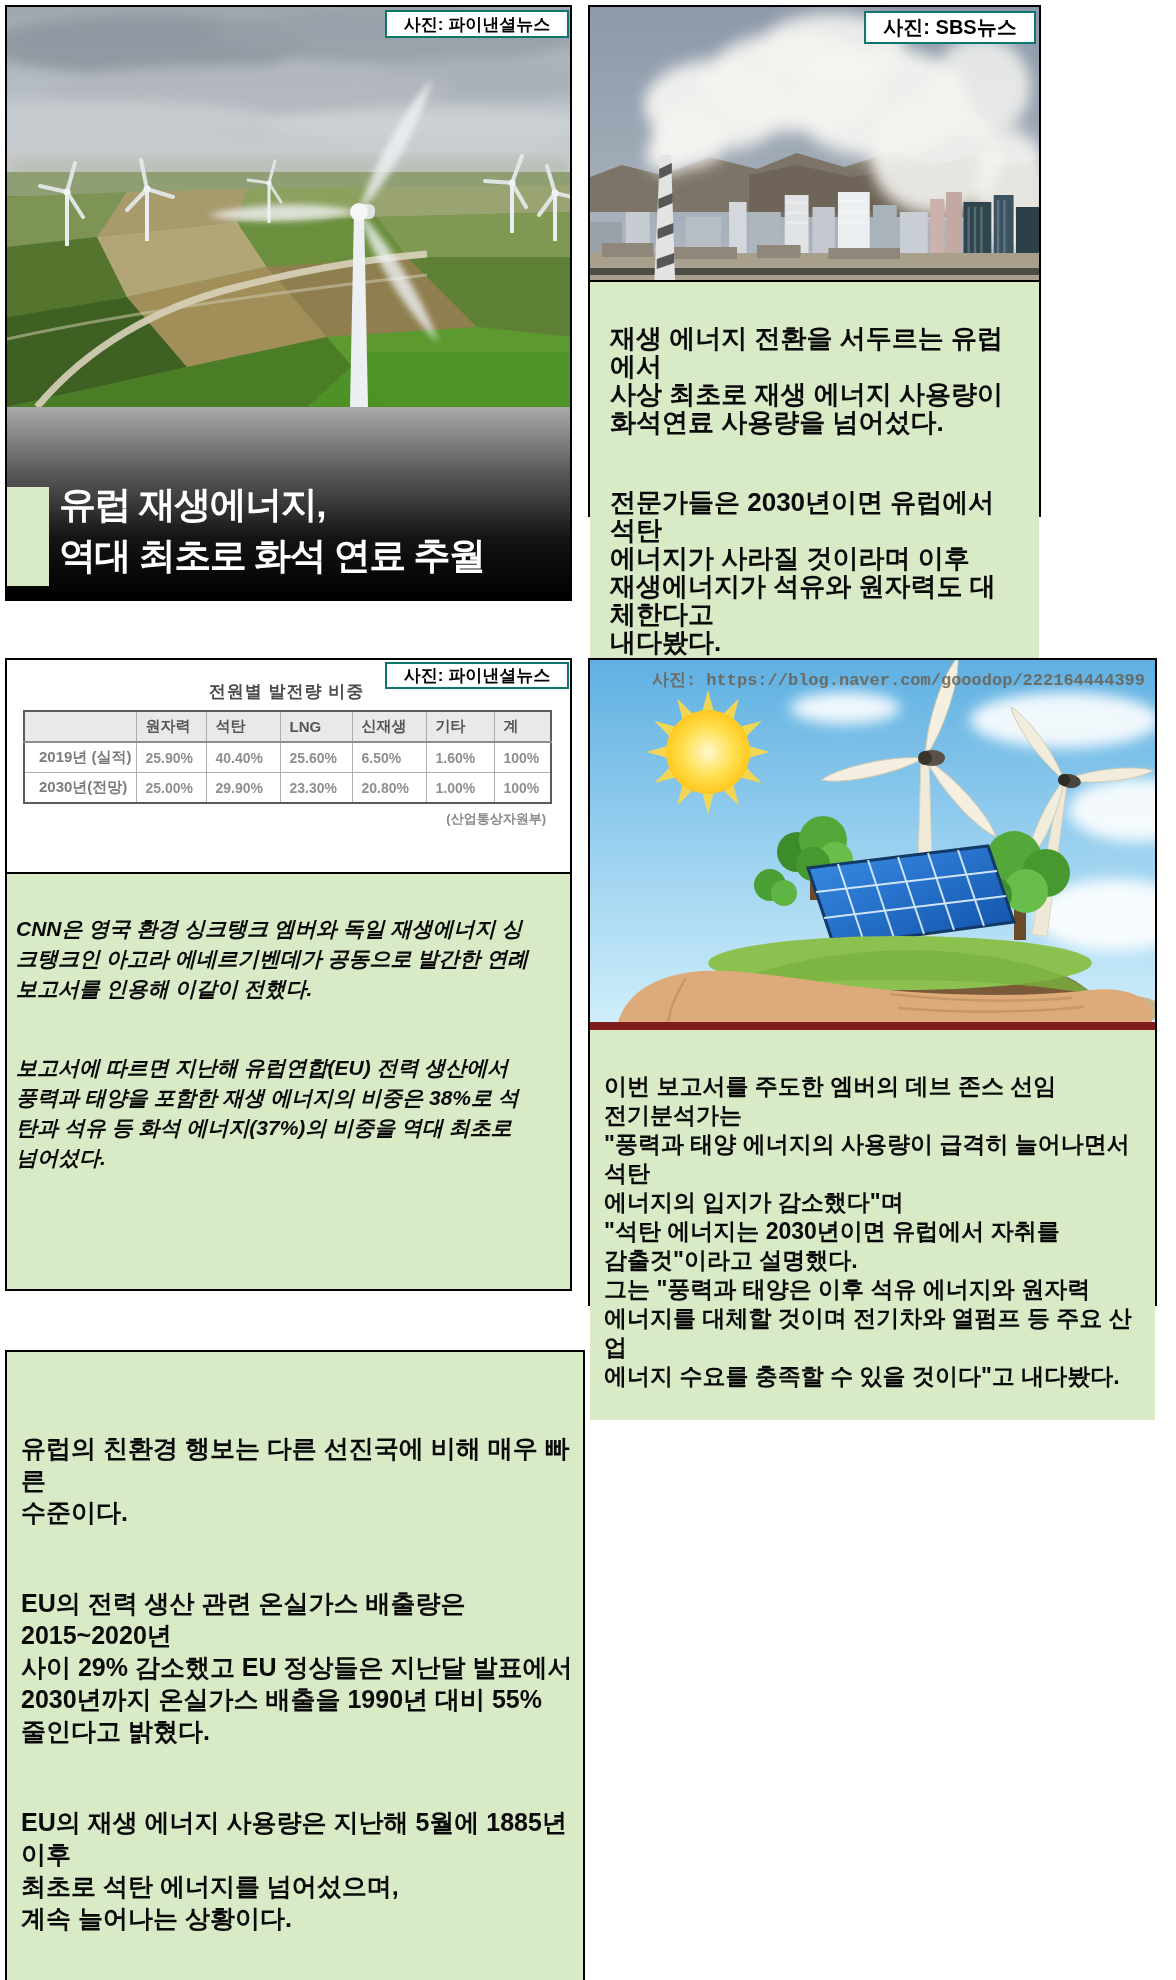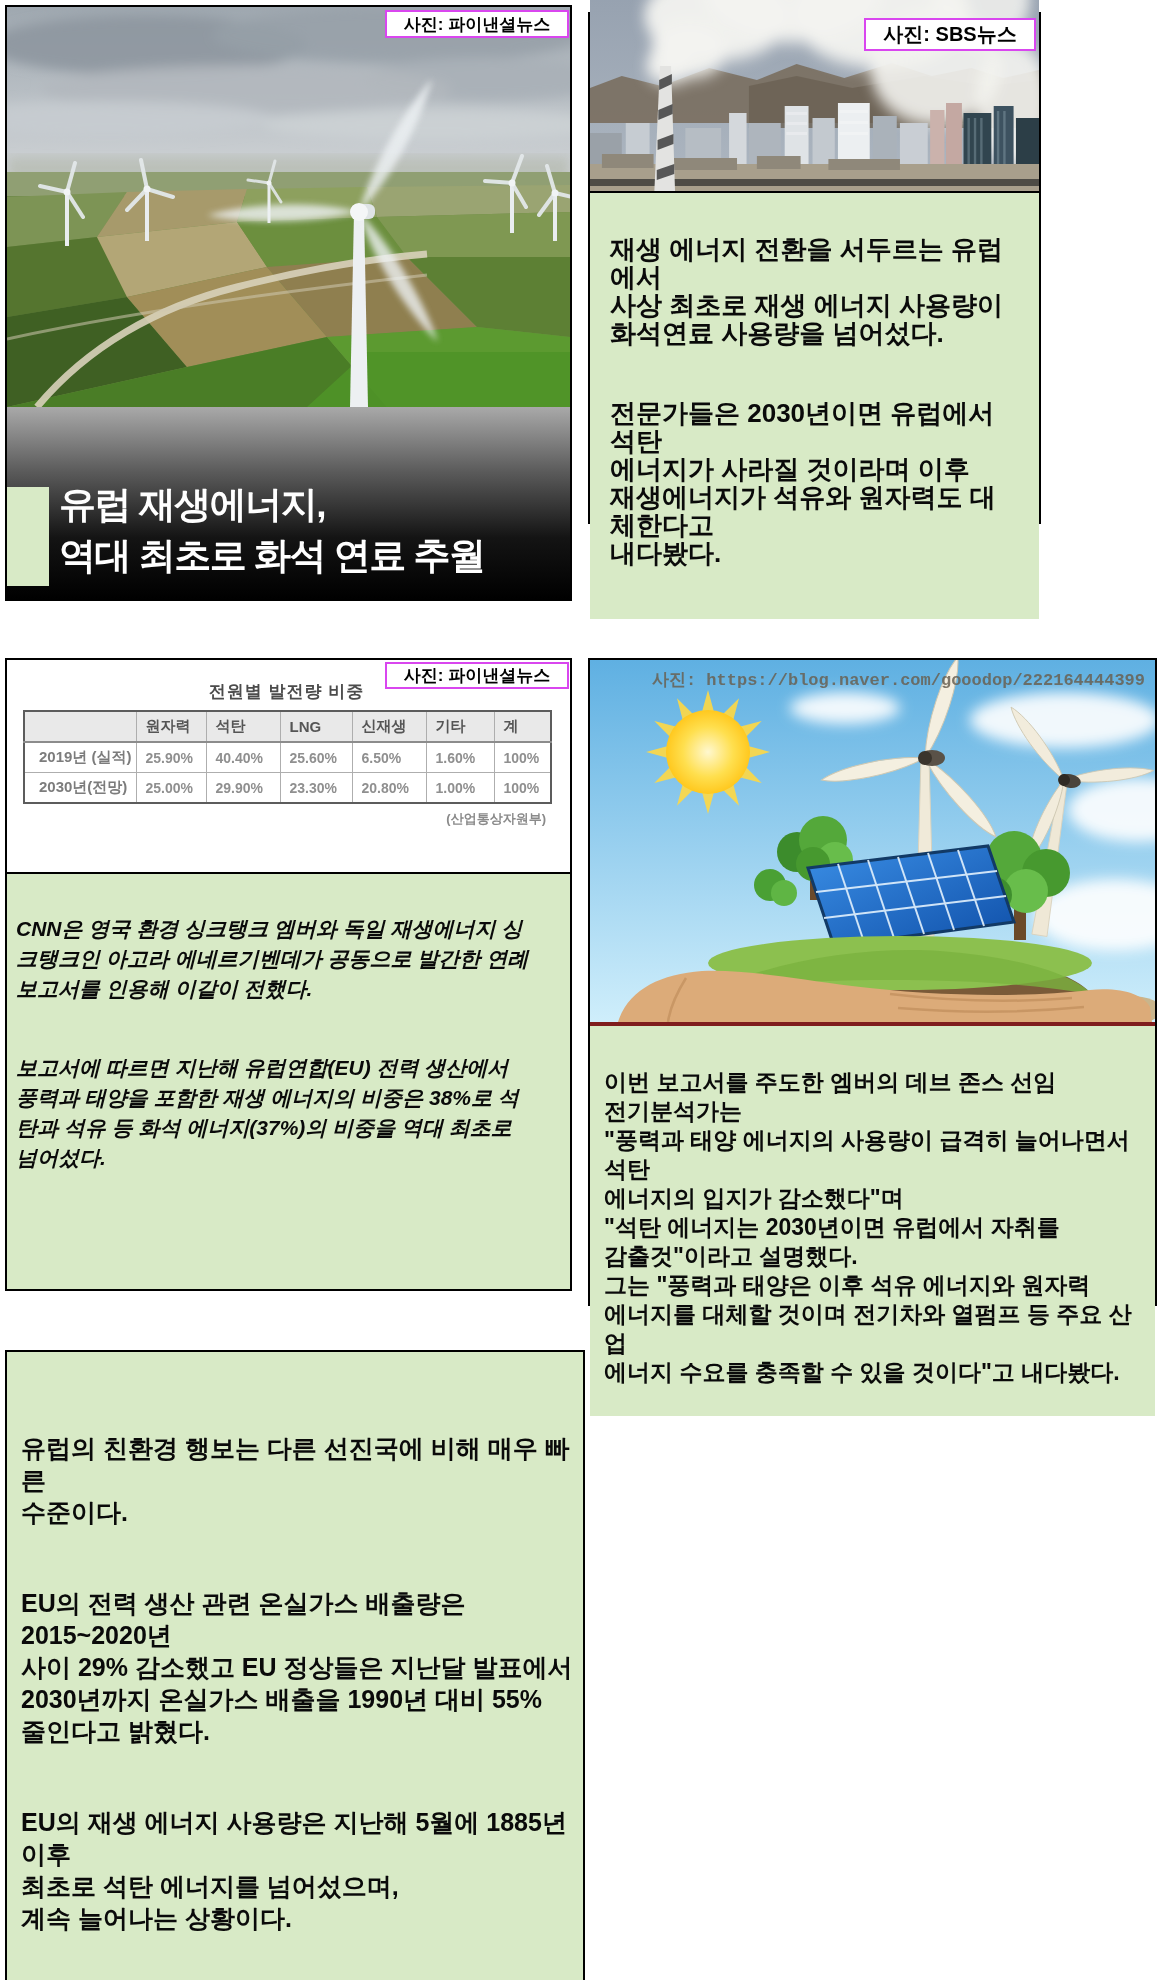--- a/index.html
+++ b/index.html
@@ -3,35 +3,35 @@
 <meta charset="utf-8">
 <style>
   html,body{margin:0;padding:0;}
   body{
     width:1176px;height:1980px;position:relative;background:#ffffff;
     font-family:"Liberation Sans","DejaVu Sans",sans-serif;color:#000;
   }
   .panel{position:absolute;border:2px solid #000;box-sizing:border-box;background:#fff;display:flex;flex-direction:column;}
   .photo{display:block;width:100%;flex:none;}
   .credit-box{
-    position:absolute;background:#fff;border:2px solid #d946ef;box-sizing:border-box;
+    position:absolute;background:#fff;border:2px solid #0f766e;box-sizing:border-box;
     display:flex;align-items:center;justify-content:center;font-weight:700;color:#000;z-index:5;
   }
   .bodytext{white-space:pre-line;font-weight:700;color:#0a0a0a;}
   .bodytext .para{margin:0;}
 
   
   #p1{left:5px;top:5px;width:567px;height:596px;}
   #p1 .credit-box{right:1px;top:3px;width:184px;height:28px;font-size:17px;}
   #p1 .banner{position:relative;flex:1;background:linear-gradient(180deg,#a9a9a9 0%,#5a5a5a 34%,#141414 68%,#000 100%);overflow:hidden;}
   #p1 .accent{position:absolute;left:0;top:80px;width:42px;height:99px;background:#d8eac6;}
   #p1 .title{position:absolute;left:52px;top:72px;color:#ffffff;font-size:37px;font-weight:900;line-height:51px;letter-spacing:-1.5px;white-space:pre-line;}
 
   
-  #p2{left:588px;top:12px;width:453px;height:512px;justify-content:center;}
+  #p2{left:588px;top:5px;width:453px;height:512px;}
   #p2 .credit-box{right:3px;top:4px;width:172px;height:33px;font-size:20px;}
   #p2 .text{border-top:2px solid #000;flex:1;background:#d8eac6;padding:14px 20px 0;font-size:26px;line-height:28px;}
   #p2 .text .para{margin-bottom:24px;}
 
   
   #p3{left:5px;top:658px;width:567px;height:633px;}
   #p3 .credit-box{right:1px;top:2px;width:184px;height:27px;font-size:17px;}
   #p3 .tablewrap{position:relative;height:212px;flex:none;background:#fff;}
   #p3 .tbl-title{position:absolute;left:16px;top:20px;width:527px;text-align:center;font-size:17px;font-weight:700;color:#4c4c4c;letter-spacing:1px;}
   #p3 table{position:absolute;left:16px;top:50px;width:527px;border-collapse:collapse;table-layout:fixed;border:2px solid #5c5c5c;}
@@ -39,21 +39,21 @@
   #p3 thead th{background:#e9e9e9;font-size:15px;color:#555;font-weight:700;border-bottom:2px solid #8c8c8c;}
   #p3 td{font-size:14px;color:#8f8f8f;font-weight:600;}
   #p3 td.rowlabel{font-size:15px;color:#7c7c7c;padding-left:14px;}
   #p3 .source{position:absolute;right:24px;top:150px;font-size:13px;color:#8a8a8a;font-weight:700;}
   #p3 .text{border-top:2px solid #000;flex:1;background:#d8eac6;padding:10px 8px 0 9px;font-size:21px;line-height:30px;word-break:break-all;}
   #p3 .text .para{margin-bottom:19px;font-style:italic;}
 
   
   #p4{left:588px;top:658px;width:569px;height:648px;}
   #p4 .credit{position:absolute;top:8px;right:10px;font-size:17px;font-weight:700;color:rgba(104,96,82,.85);z-index:5;font-family:Liberation Mono, monospace;}
-  #p4 .text{border-top:4px solid #7f1d1d;flex:1;background:#d8eac6;padding:13px 12px 0 14px;font-size:23px;line-height:29px;}
+  #p4 .text{border-top:8px solid #7f1d1d;flex:1;background:#d8eac6;padding:13px 12px 0 14px;font-size:23px;line-height:29px;}
 
   
   #p5{left:5px;top:1350px;width:580px;height:688px;background:#d8eac6;display:block;padding:48px 10px 0 14px;}
   #p5 .bodytext{font-size:25px;line-height:32px;}
   #p5 .para{margin-bottom:27px;}
 </style>
 </head>
 <body>
 
 <div class="panel" id="p1">

